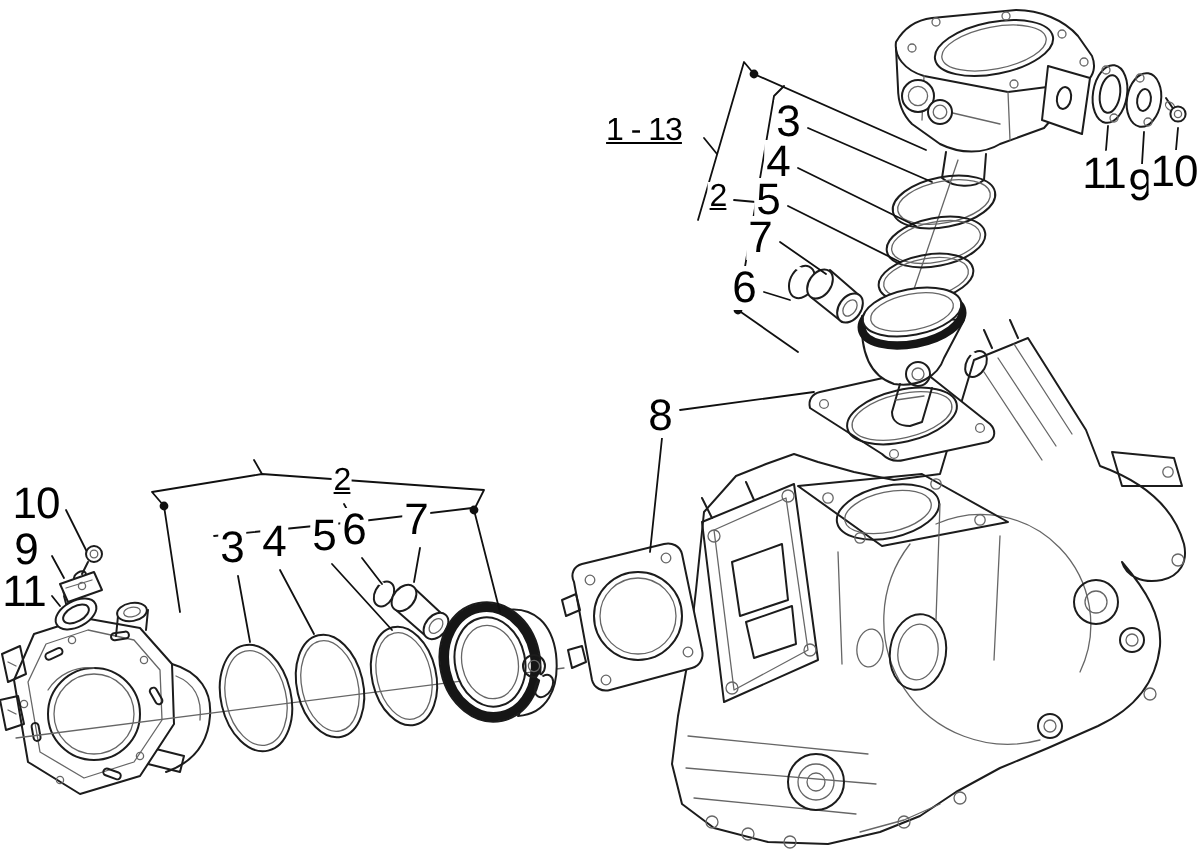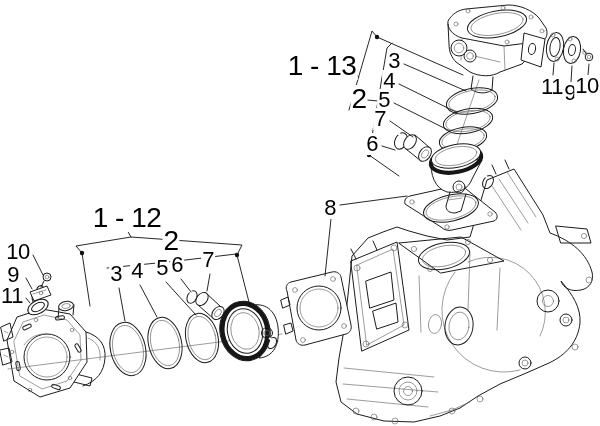--- a/index.html
+++ b/index.html
@@ -1,21 +1,21 @@
 <!DOCTYPE html>
 <html><head>
 <meta charset="utf-8">
 <style>
   html,body{margin:0;padding:0;background:#fff;}
   .stage{position:relative;width:600px;height:426px;background:#fff;overflow:hidden;
          font-family:"Liberation Sans",sans-serif;}
   .stage svg{position:absolute;left:0;top:0;}
   .lbl{position:absolute;transform:translate(-50%,-50%);font-size:22px;line-height:1;
        color:#000;background:#fff;padding:0 1px;white-space:nowrap;letter-spacing:-0.5px;}
-  .lbl.big{font-size:28px;}
+  .lbl.big{font-size:16px;text-decoration:underline;}
   
   .k{fill:none;stroke:#1c1c1c;stroke-width:1;stroke-linejoin:round;stroke-linecap:round;}
   .kf{fill:#ffffff;stroke:#1c1c1c;stroke-width:1;stroke-linejoin:round;}
   .t{fill:none;stroke:#666;stroke-width:.65;stroke-linejoin:round;stroke-linecap:round;}
   .c{fill:none;stroke:#101010;stroke-width:.9;stroke-linejoin:round;stroke-linecap:round;}
   .band{fill:none;stroke:#161616;}
   .dot{fill:#101010;stroke:none;}
   .gap{stroke:#fff;stroke-width:2;fill:none;}
 </style>
 </head>
@@ -324,21 +324,20 @@
 <span class="lbl" style="left:394px;top:61px">3</span>
 <span class="lbl" style="left:389px;top:81px">4</span>
 <span class="lbl" style="left:384px;top:100px">5</span>
 <span class="lbl" style="left:380px;top:119px">7</span>
 <span class="lbl" style="left:372px;top:144px">6</span>
 <span class="lbl" style="left:330px;top:208px">8</span>
 <span class="lbl" style="left:552px;top:87px">11</span>
 <span class="lbl" style="left:570px;top:93px">9</span>
 <span class="lbl" style="left:587px;top:86px">10</span>
 
-<span class="lbl big" style="left:127px;top:218px">1 - 12</span>
 <span class="lbl big" style="left:171px;top:241px">2</span>
 <span class="lbl" style="left:116px;top:274px">3</span>
 <span class="lbl" style="left:137px;top:271px">4</span>
 <span class="lbl" style="left:162px;top:268px">5</span>
 <span class="lbl" style="left:177px;top:265px">6</span>
 <span class="lbl" style="left:208px;top:260px">7</span>
 <span class="lbl" style="left:18px;top:252px">10</span>
 <span class="lbl" style="left:13px;top:275px">9</span>
 <span class="lbl" style="left:12px;top:296px">11</span>
 

